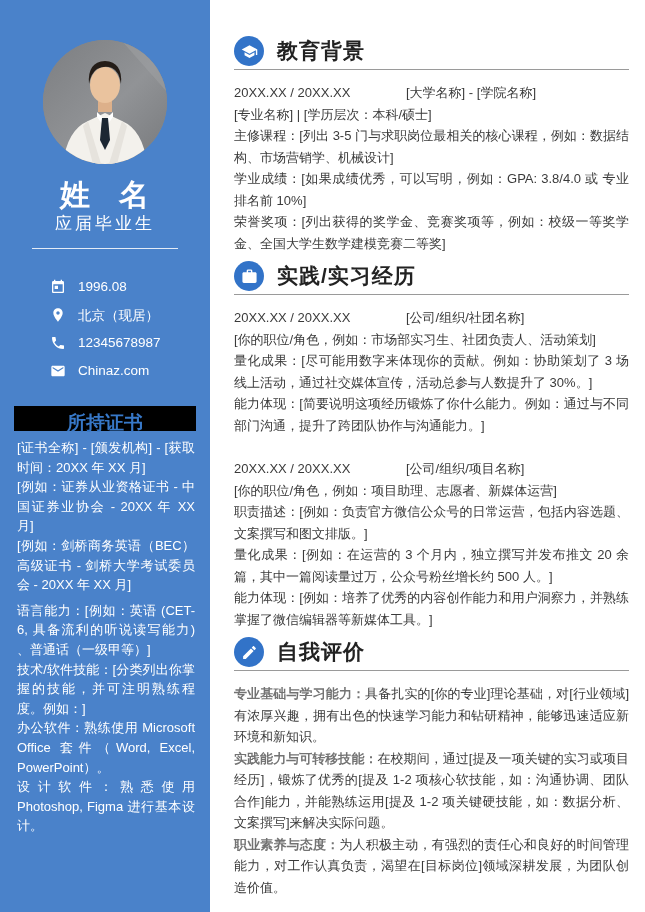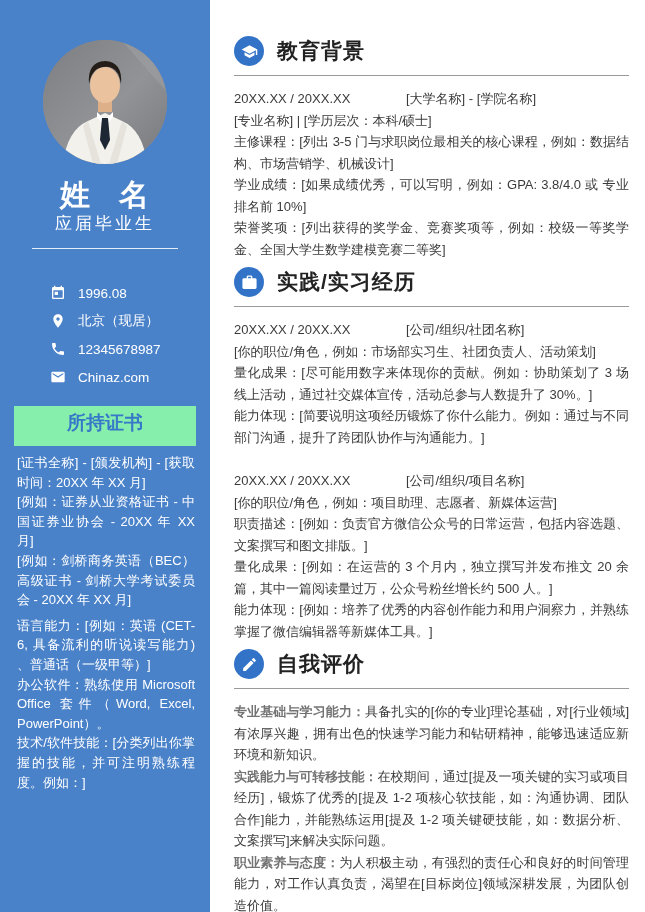--- a/index.html
+++ b/index.html
@@ -11,33 +11,33 @@
   .page{display:flex;width:645px;height:912px;background:#fff;}
 
   
   .sidebar{flex:0 0 210px;width:210px;background:#4a82ca;color:#fff;box-sizing:border-box;overflow:hidden;}
   .avatar{width:124px;height:124px;border-radius:50%;overflow:hidden;margin:40px auto 0;background:#85878a;}
   .avatar svg{display:block;width:124px;height:124px;}
   .name{display:flex;justify-content:center;gap:28px;margin-top:16px;font-size:30px;font-weight:700;line-height:30px;letter-spacing:1px;}
   .subtitle{margin-top:5px;text-align:center;font-size:17px;line-height:18px;letter-spacing:3px;}
   .sidebar .divider{width:146px;height:1px;background:rgba(255,255,255,.85);margin:15px auto 0;}
   .contact{list-style:none;margin:30px 0 0 50px;padding:0;}
-  .contact-item{display:flex;align-items:center;gap:12px;height:28px;font-size:13.5px;}
+  .contact-item{display:flex;align-items:flex-start;gap:12px;height:28px;font-size:13.5px;}
   .cicon{display:inline-flex;width:16px;height:16px;flex:0 0 16px;}
   .cicon svg{width:16px;height:16px;fill:#fff;}
-  .side-box{margin:15px 14px 0;height:40px;line-height:34px;background:#86efac;color:#3778c8;
+  .side-box{margin:15px 14px 0;height:25px;line-height:34px;background:#000000;color:#3778c8;
     text-align:center;font-size:19px;font-weight:700;}
   .side-text{margin:7px 15px 0 17px;font-size:13px;line-height:19.6px;text-align:justify;}
   .side-text p{margin:0;}
   .skills-text{margin-top:6px;}
 
   
   .main{flex:1;box-sizing:border-box;padding:36px 16px 0 24px;overflow:hidden;}
   .section + .section{margin-top:7px;}
-  .sec-header{display:flex;align-items:center;gap:13px;padding-bottom:9px;border-bottom:1px solid #9a9a9a;}
+  .sec-header{display:flex;align-items:center;gap:13px;padding-bottom:3px;border-bottom:1px solid #9a9a9a;}
   .sec-icon{width:30px;height:30px;flex:0 0 30px;border-radius:50%;background:#3273c8;
     display:flex;align-items:center;justify-content:center;}
   .sec-icon svg{width:17px;height:17px;fill:#fff;}
   .sec-title{margin:0;font-size:21px;font-weight:700;color:#222;letter-spacing:1px;}
   .sec-body{margin-top:12px;font-size:13px;line-height:21.5px;color:#3a3a3a;text-align:justify;}
   .row{display:flex;}
   .row .date{flex:0 0 172px;}
   .para{margin:0;}
   .entry-gap{margin-top:22px;}
   .blbl{font-weight:700;color:#737373;}
@@ -115,22 +115,23 @@
 
     <div class="side-box">所持证书</div>
     <div class="side-text">
       <p>[证书全称] - [颁发机构] - [获取时间：20XX 年 XX 月]</p>
       <p>[例如：证券从业资格证书 - 中国证券业协会 - 20XX 年 XX 月]</p>
       <p>[例如：剑桥商务英语（BEC）高级证书 - 剑桥大学考试委员会 - 20XX 年 XX 月]</p>
     </div>
 
     <div class="side-text skills-text">
       <p>语言能力：[例如：英语 (CET-6, 具备流利的听说读写能力) 、普通话（一级甲等）]</p>
+      <p>技术/软件技能：[分类列出你掌握的技能，并可注明熟练程度。例如：]</p>
       <p>办公软件：熟练使用 Microsoft Office 套件（Word, Excel, PowerPoint）。</p>
-      <p>技术/软件技能：[分类列出你掌握的技能，并可注明熟练程度。例如：]</p>
+      <p>设计软件：熟悉使用 Photoshop, Figma 进行基本设计。</p>
     </div>
   </aside>
 
   <main class="main">
 
     <section class="section">
       <div class="sec-header">
         <span class="sec-icon">
           <svg viewBox="0 0 24 24">
               <path d="M5 13.18v4L12 21l7-3.82v-4L12 17l-7-3.82zM12 3L1 9l11 6 9-4.91V17h2V9L12 3z"></path>

